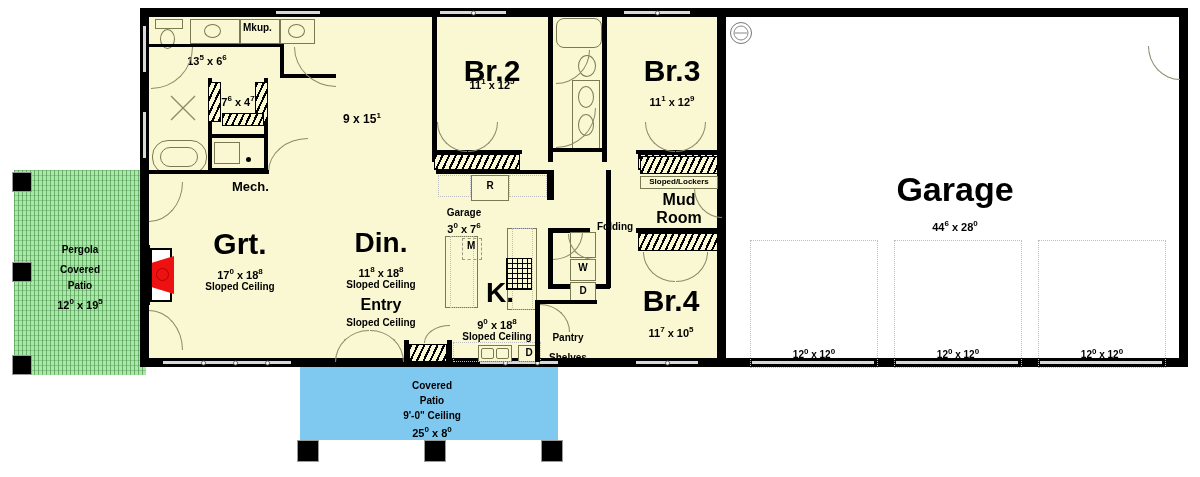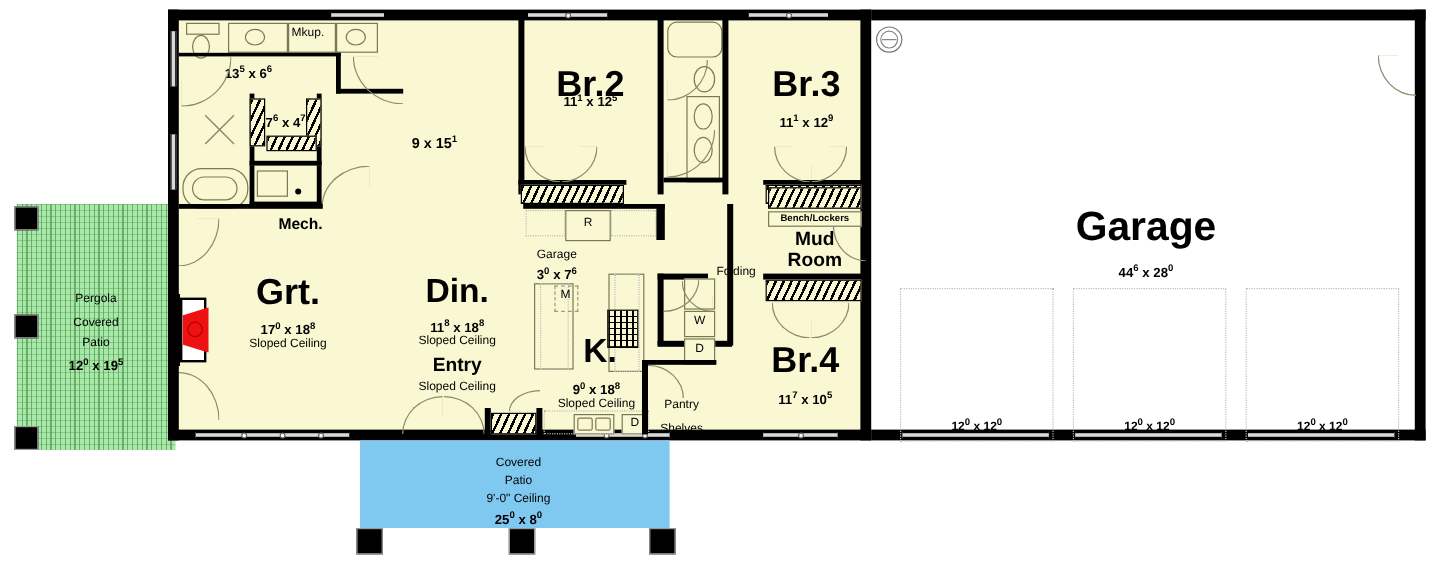--- a/index.html
+++ b/index.html
@@ -47,21 +47,21 @@
     border:1px solid #000;box-sizing:border-box;
   }
 
   
   .lbl{position:absolute;text-align:center;color:#000;white-space:nowrap;line-height:1.05;
        font-family:"Liberation Sans",sans-serif;}
   .big{font-weight:bold;}
   .dim{font-weight:bold;font-size:11px;}
   .dim sup{font-size:8px;vertical-align:super;font-weight:bold;}
   .tiny{font-size:8px;font-weight:bold;}
-  .sm{font-size:10px;font-weight:normal;}
+  .sm{font-size:10px;font-weight:bold;}
   .md{font-size:13px;font-weight:bold;}
 
   .ctr{transform:translateX(-50%);}
 </style>
 </head>
 <body>
 
 <div id="plan">
 
   <div class="ab pergola pergola-hatch" style="left:14px;top:170px;width:132px;height:205px;"></div>
@@ -289,21 +289,21 @@
 
   <div class="ab wall" style="left:535px;top:300px;width:5px;height:62px;"></div>
   <div class="ab wall" style="left:535px;top:300px;width:62px;height:4px;"></div>
   <div class="lbl sm ctr" style="left:568px;top:333px;">Pantry</div>
   <div class="lbl sm ctr" style="left:568px;top:353px;">Shelves</div>
   <div class="ab swing sw-tr" style="left:540px;top:304px;width:30px;height:28px;"></div>
 
   <div class="ab wall" style="left:606px;top:170px;width:5px;height:118px;"></div>
   <div class="ab hatch" style="left:640px;top:156px;width:78px;height:18px;"></div>
   <div class="ab fix" style="left:640px;top:176px;width:78px;height:13px;"></div>
-  <div class="lbl tiny ctr" style="left:679px;top:178px;">Bench/Lockers</div>
+  <div class="lbl tiny ctr" style="left:679px;top:178px;">Sloped/Lockers</div>
   <div class="lbl md ctr" style="left:679px;top:192px;font-size:16px;">Mud</div>
   <div class="lbl md ctr" style="left:679px;top:210px;font-size:16px;">Room</div>
   <div class="ab swing sw-bl" style="left:694px;top:188px;width:28px;height:30px;"></div>
   <div class="ab wall" style="left:636px;top:228px;width:84px;height:5px;"></div>
   <div class="ab hatch" style="left:638px;top:233px;width:80px;height:18px;"></div>
   <div class="ab swing sw-bl" style="left:643px;top:252px;width:32px;height:30px;"></div>
   <div class="ab swing sw-br" style="left:676px;top:252px;width:32px;height:30px;"></div>
 
   <div class="lbl big ctr" style="left:671px;top:285px;font-size:30px;">Br.4</div>
   <div class="lbl dim ctr" style="left:671px;top:326px;">

